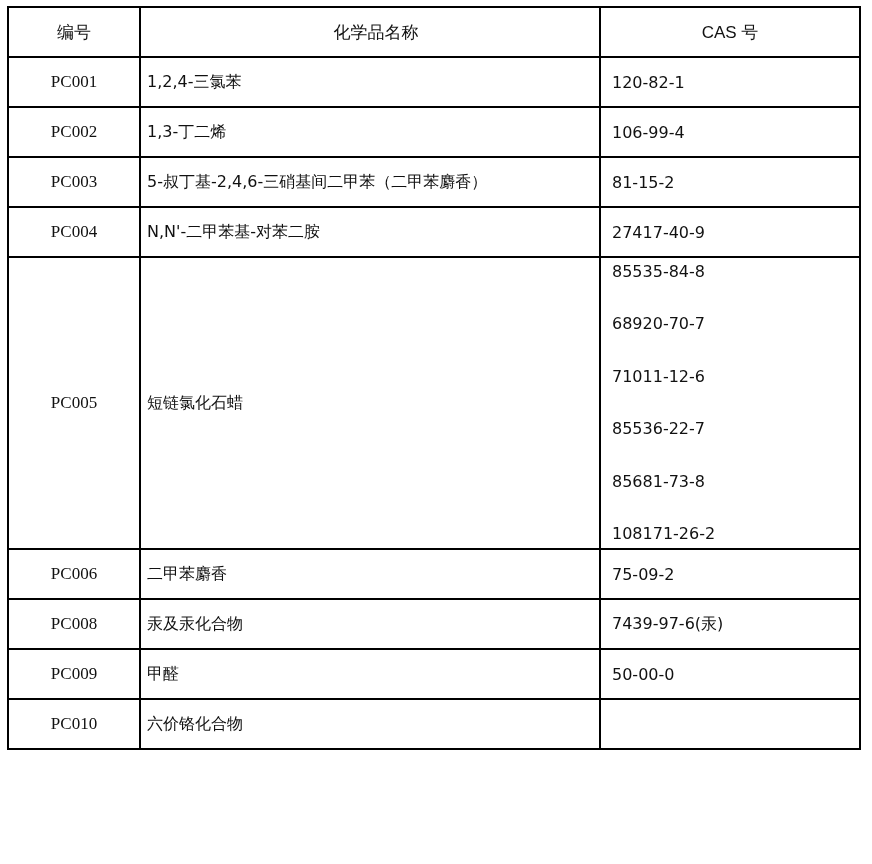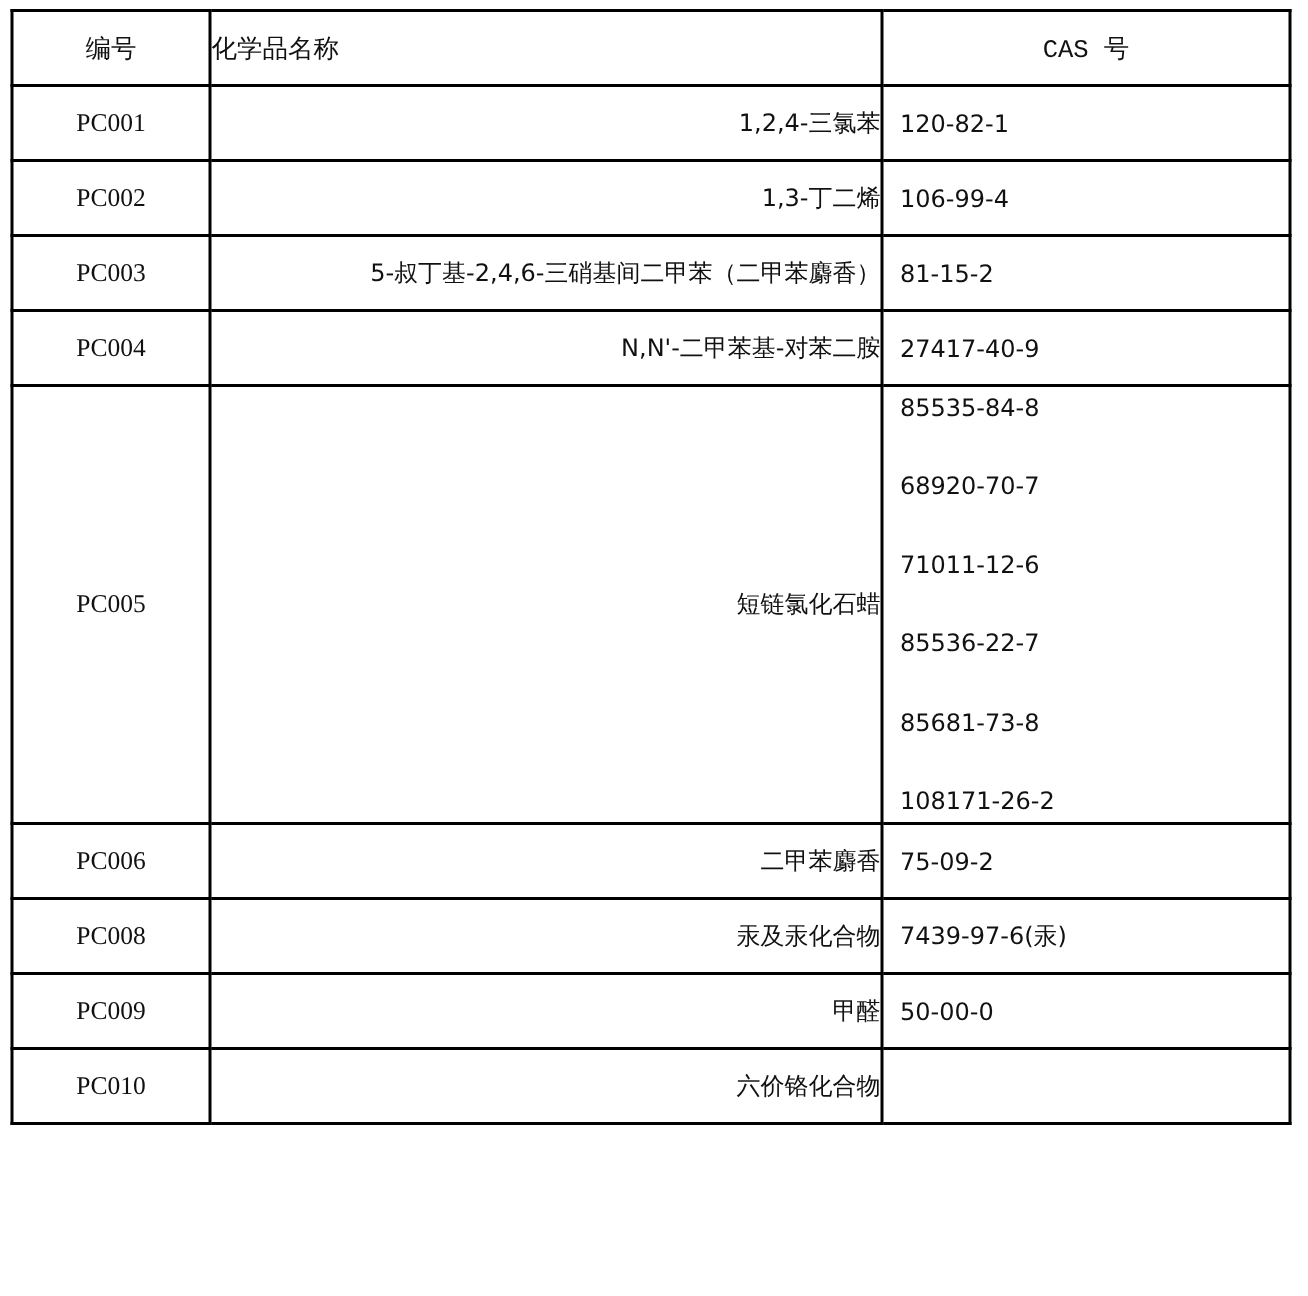--- a/index.html
+++ b/index.html
@@ -13,43 +13,43 @@
       font-family: "Liberation Serif", "DejaVu Serif", serif;
       font-size: 17px;
       color: #111;
     }
     td, th {
       border: 2px solid #000;
       padding: 0;
       vertical-align: middle;
     }
     th {
-      font-family: Liberation Mono, monospace;
+      font-family: Liberation Sans, sans-serif;
       font-weight: normal;
       font-size: 17px;
       height: 48px;
       text-align: center;
     }
     td { height: 48px; border-radius: 20px; }
     .col-id { width: 130px; text-align: center; }
-    .col-name { width: 446px; text-align: right; padding-left: 25px; }
+    .col-name { width: 446px; text-align: left; padding-left: 6px; }
     .col-cas { text-align: left; padding-left: 11px; }
     td.col-name, td.col-cas { font-family: "DejaVu Sans", "Liberation Serif", sans-serif; font-size: 16px; }
     .cas-multi { vertical-align: top; padding-top: 4px; margin-left: 39px; }
     .cas-line { height: 52.4px; line-height: 20px; }
     .cas-line:last-child { height: 22px; }
   </style>
 </head>
 <body>
 
 <table>
   <thead>
     <tr>
       <th class="col-id">编号</th>
-      <th class="col-name" style="text-align:left;padding-left:0">化学品名称</th>
+      <th class="col-name" style="text-align:center;padding-left:12px">化学品名称</th>
       <th class="col-cas" style="text-align:center;padding-left:0">CAS 号</th>
     </tr>
   </thead>
   <tbody id="tbody">
       <tr>
         <td class="col-id">PC001</td>
         <td class="col-name">1,2,4-三氯苯</td>
         <td class="col-cas"><span>120-82-1</span></td>
       </tr>
       <tr>

